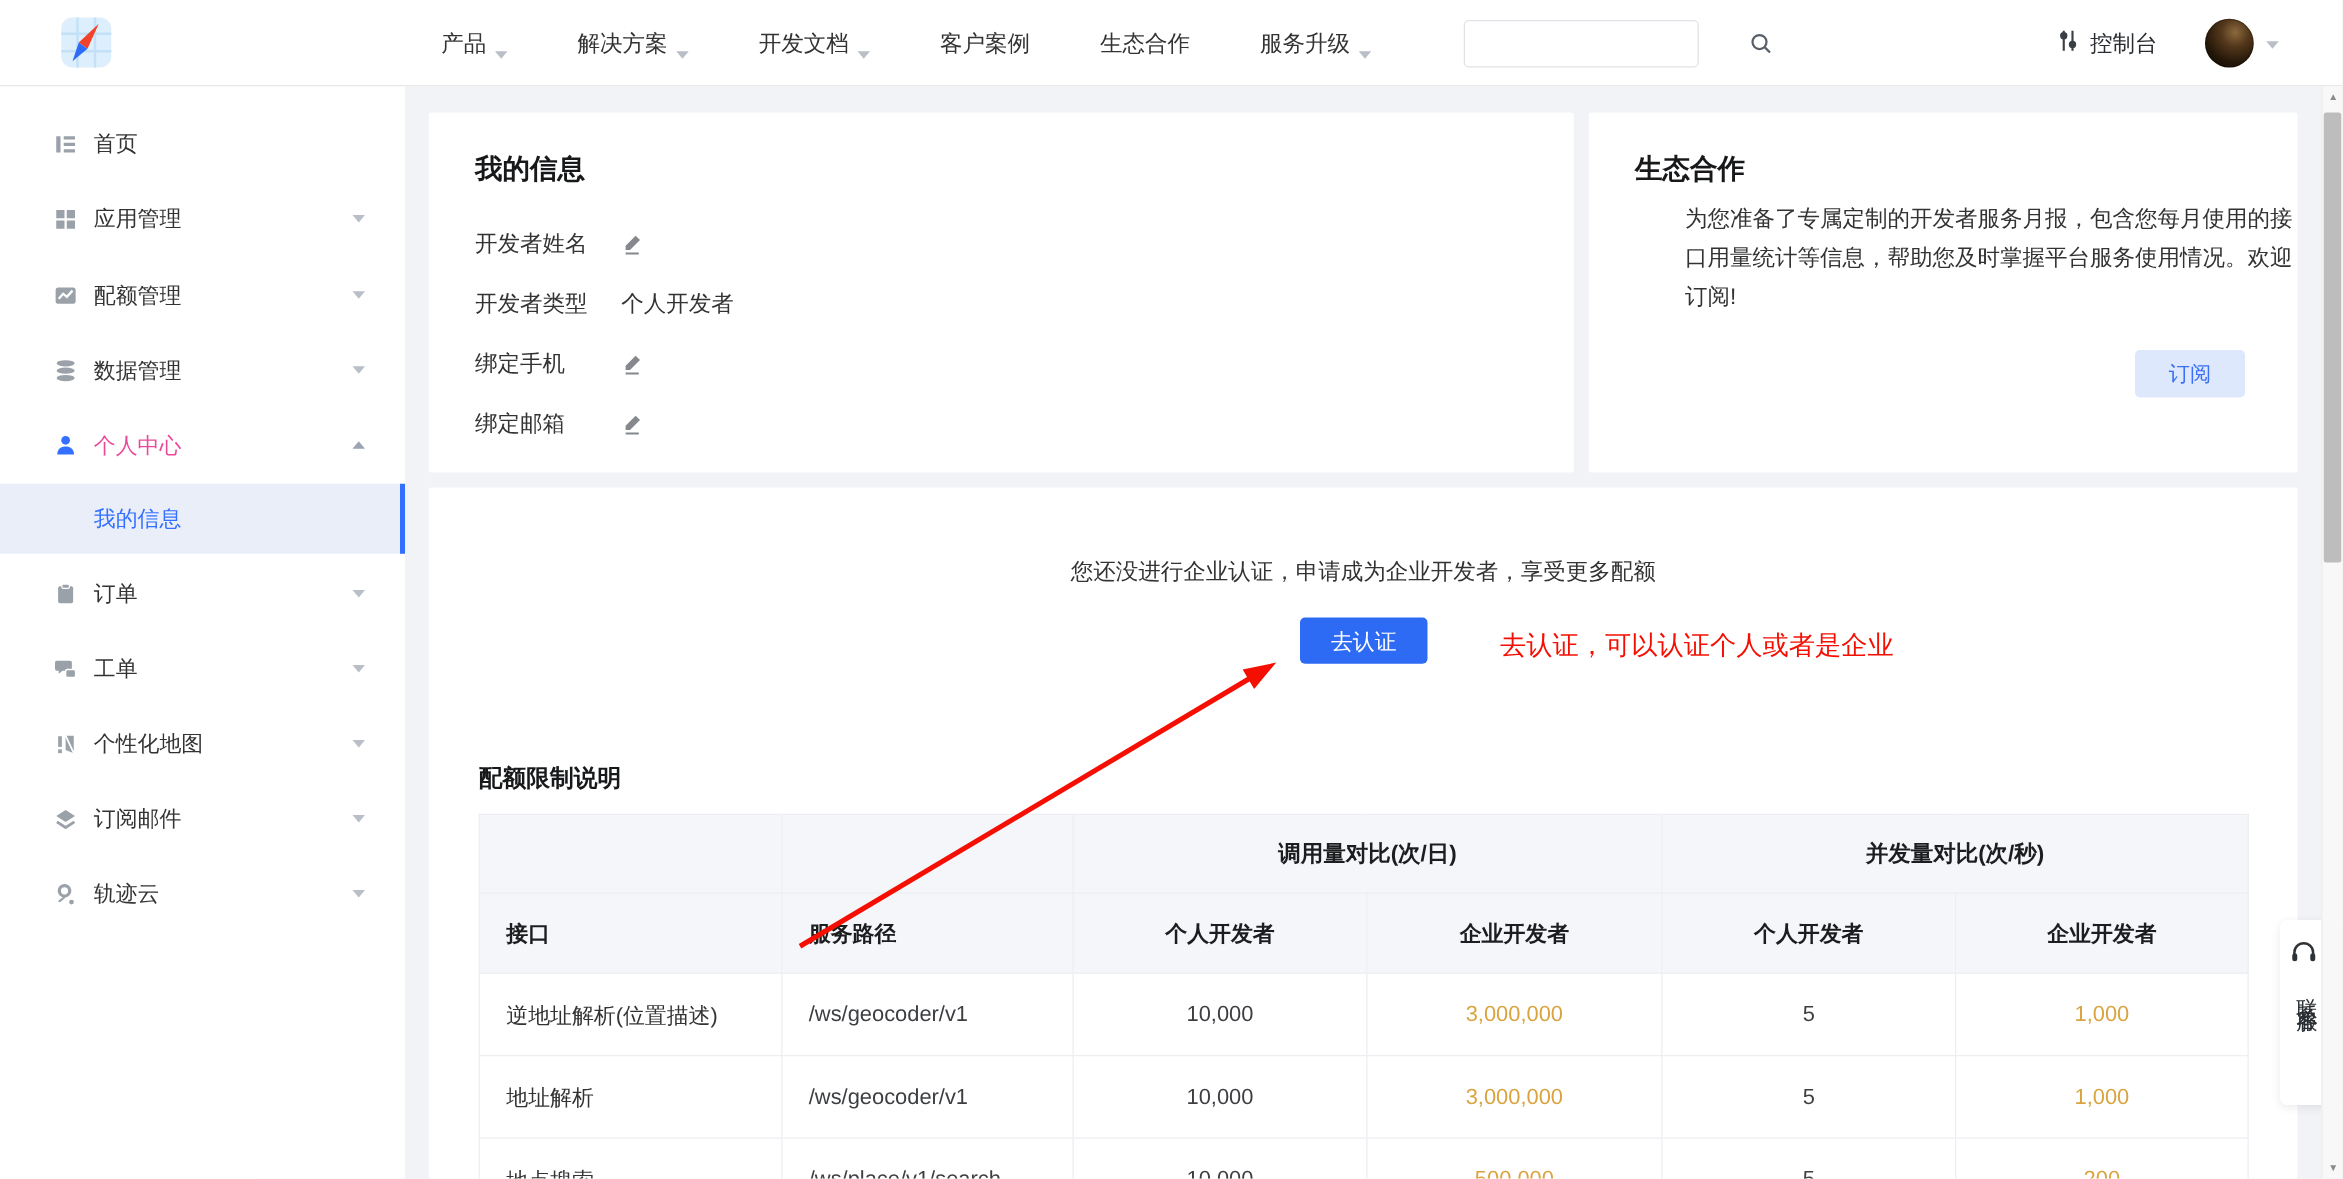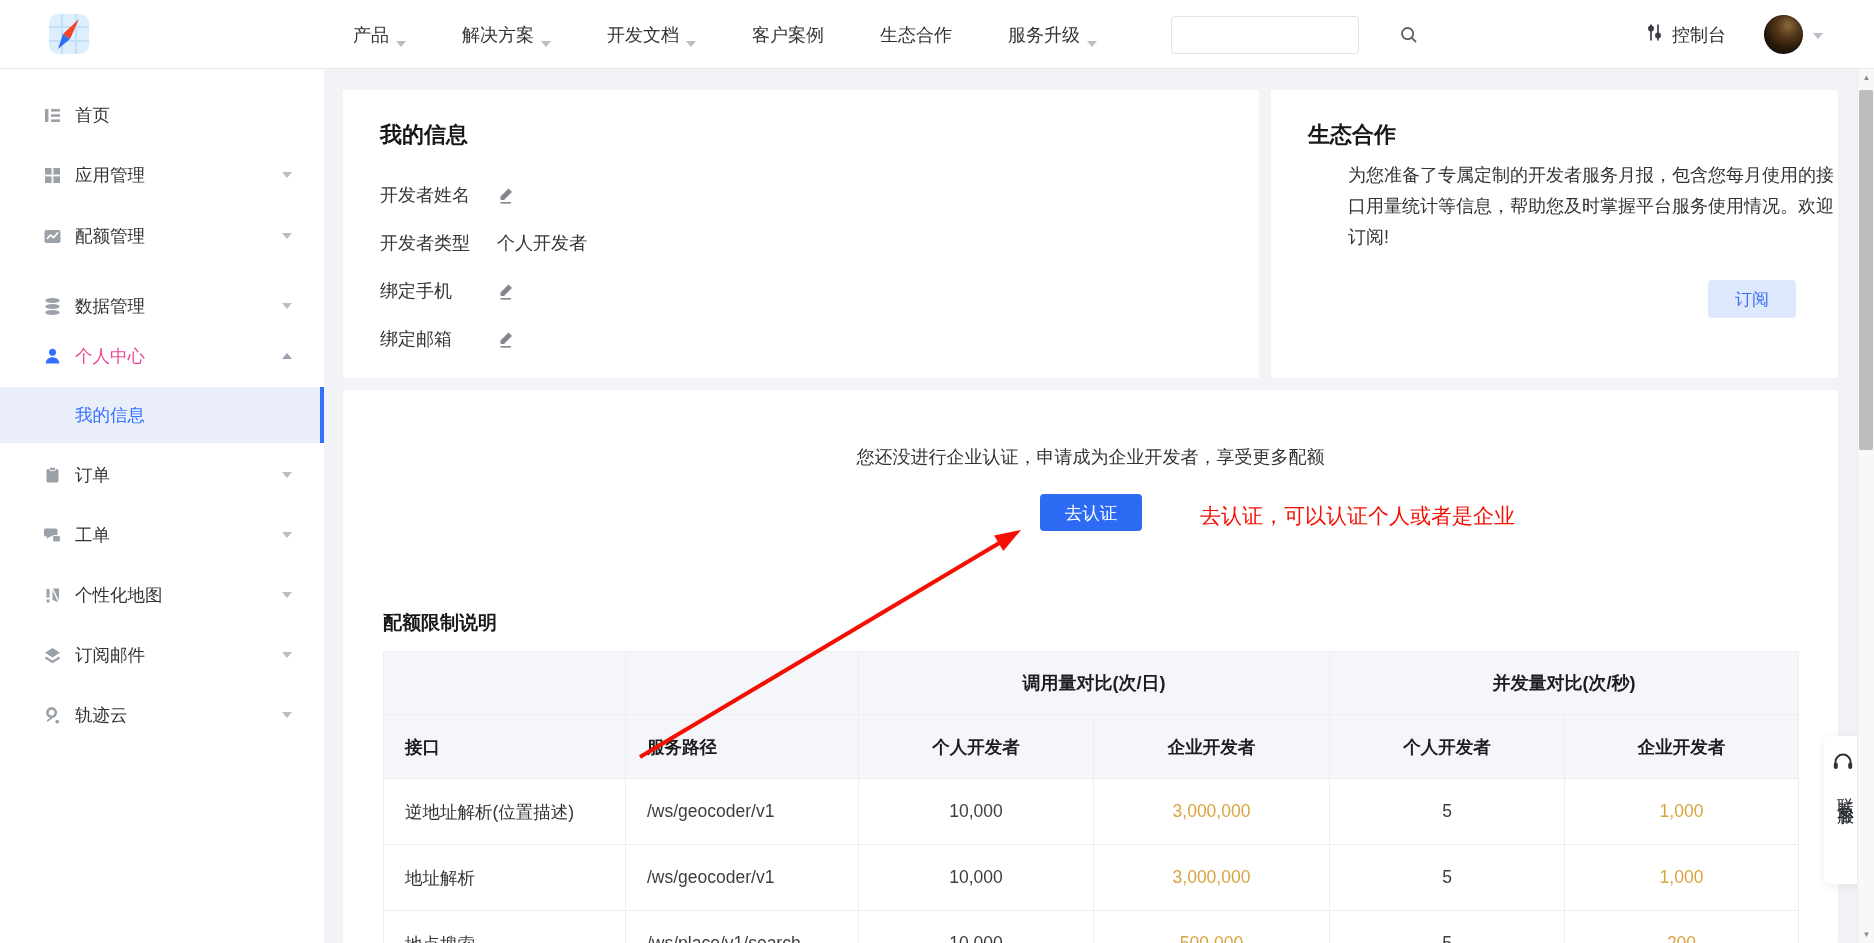--- a/index.html
+++ b/index.html
@@ -168,21 +168,21 @@
   <div class="side-item" style="top:138px">
     <span class="ic">
       <svg width="19" height="19" viewBox="0 0 19 19">
         <rect x="1.5" y="3" width="16" height="13" rx="2" fill="#9aa1a9"></rect>
         <polyline points="4,12 7.5,8 10.5,10.5 15,5.5" fill="none" stroke="#fff" stroke-width="1.8"></polyline>
       </svg>
     </span>
     <span class="lbl">配额管理</span>
     <span class="cr caret-down"></span>
   </div>
-  <div class="side-item" style="top:208px">
+  <div class="side-item" style="top:198px">
     <span class="ic">
       <svg width="19" height="19" viewBox="0 0 19 19" fill="#9aa1a9">
         <ellipse cx="9.5" cy="3.6" rx="7.2" ry="2.5"></ellipse>
           <ellipse cx="9.5" cy="9.5" rx="7.2" ry="2.5"></ellipse>
           <ellipse cx="9.5" cy="15.4" rx="7.2" ry="2.5"></ellipse>
       </svg>
     </span>
     <span class="lbl">数据管理</span>
     <span class="cr caret-down"></span>
   </div>

